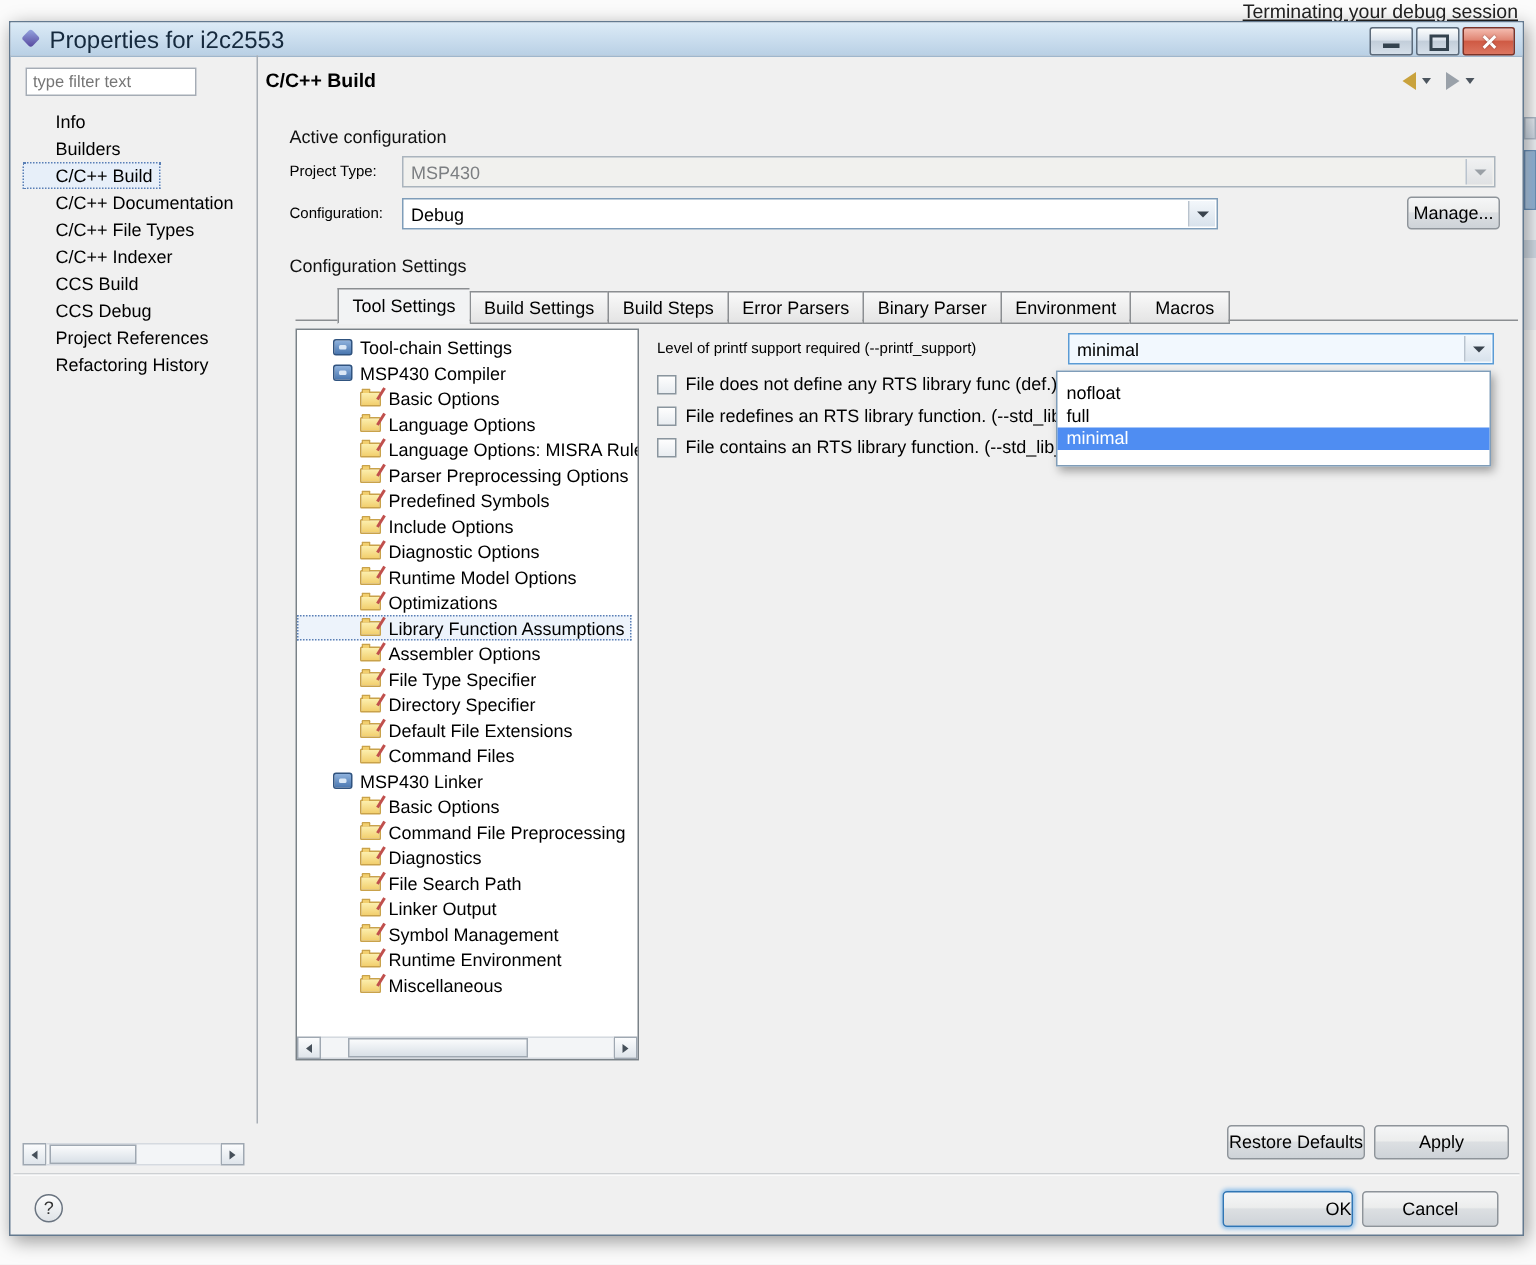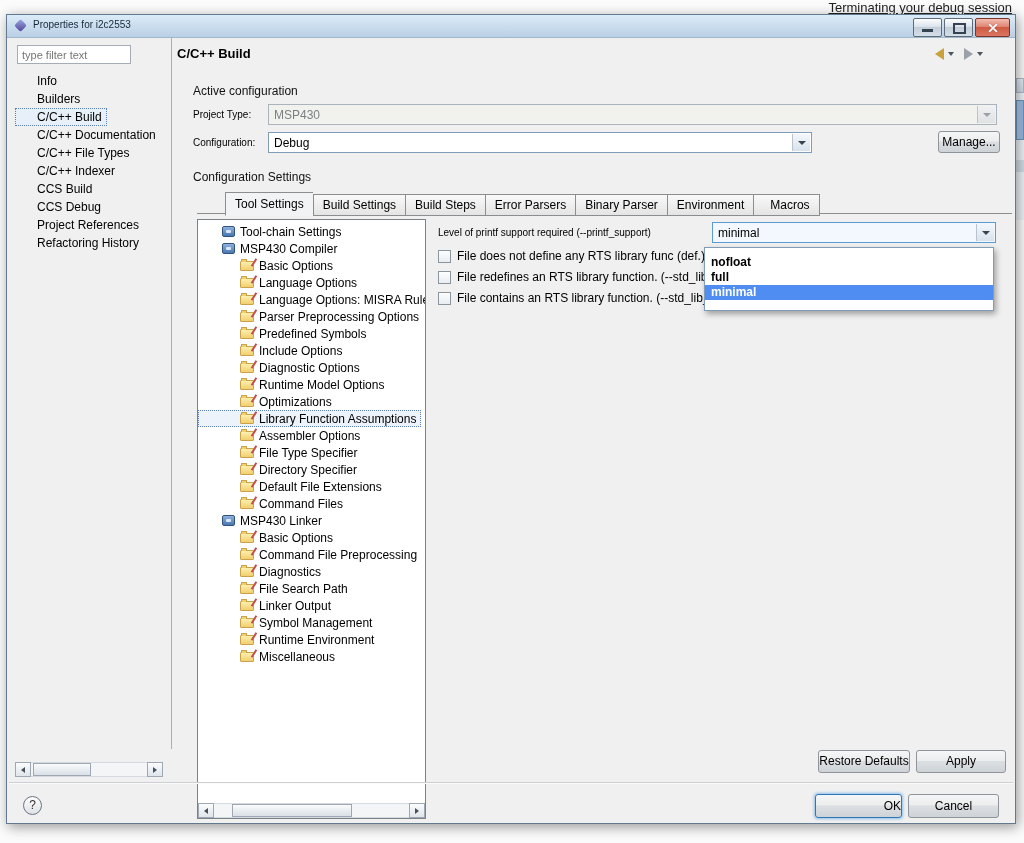--- a/index.html
+++ b/index.html
@@ -20,21 +20,21 @@
   #edge-block { position:absolute; right:0; top:160px; width:8px; height:12px; background:#d2dce6; }
 
   
   #dialog { position:absolute; left:6px; top:14px; width:1008px; height:808px;
     background:#f0f0f0; border:1px solid #63798f; box-shadow:2px 3px 12px rgba(0,0,0,.40); box-sizing:content-box; }
   #titlebar { position:absolute; left:0; top:0; right:0; height:22px;
     background:linear-gradient(#dcebf7,#b9d0e5); border-bottom:1px solid #9fb6cc; }
   #title-icon { position:absolute; left:7px; top:4px; width:14px; height:14px; }
   #title-icon::before { content:""; position:absolute; left:2px; top:2px; width:9px; height:9px;
     background:linear-gradient(135deg,#97a8e2,#54449b); transform:rotate(45deg); border-radius:2px; }
-  #title-text { position:absolute; left:26px; top:4px; font-size:10px; color:#15293d; }
+  #title-text { position:absolute; left:26px; top:4px; font-size:16px; color:#15293d; }
   #win-buttons { position:absolute; top:3px; right:5px; display:flex; gap:2px; }
   .winbtn { width:27px; height:17px; border:1px solid #5d6b7a; border-radius:2px; position:relative;
     background:linear-gradient(#fdfefe,#dbe3ec 45%,#c3ceda 50%,#d5dfe9); }
   .winbtn.close { width:33px; border-color:#7c3328;
     background:linear-gradient(#f4bcb0,#e08573 45%,#cf5a44 50%,#dc7560); }
   .glyph-min::after { content:""; position:absolute; left:8px; right:8px; bottom:4px; height:3px; background:#34434f; }
   .glyph-max::after { content:""; position:absolute; left:8px; top:4px; width:9px; height:7px; border:2px solid #34434f; }
   .glyph-close::before,.glyph-close::after { content:""; position:absolute; left:50%; top:50%;
     width:11px; height:2px; background:#fff; box-shadow:0 0 1px rgba(60,0,0,.6); }
   .glyph-close::before { transform:translate(-50%,-50%) rotate(45deg); }
@@ -92,21 +92,21 @@
   
   #tabs { position:absolute; left:190px; top:177px; display:flex; align-items:flex-end; z-index:2; }
   #tab-underline { position:absolute; left:190px; top:198px; width:815px; height:1px; background:#8b8e91; z-index:1; }
   .tab { padding:0 9px; height:20px; line-height:20px; border:1px solid #8b8e91; border-right:none;
     background:linear-gradient(#f9f9f9,#e4e4e4); font-size:12px; white-space:nowrap; }
   .tab:last-child { border-right:1px solid #8b8e91;padding-left:16px; }
   .tab.active { height:22px; line-height:22px; background:#f2f3f4; border-bottom:1px solid #f2f3f4;
     position:relative; z-index:3;margin-left:28px; }
 
   
-  #tree-panel { position:absolute; left:190px; top:204px; width:229px; height:600px;
+  #tree-panel { position:absolute; left:190px; top:204px; width:229px; height:488px;
     background:#fff; border:1px solid #7a8288; box-sizing:border-box; }
   #tree-rows { position:absolute; left:0; top:3px; right:0; bottom:15px; overflow:hidden; }
   .t-row { height:17px; display:flex; align-items:center; white-space:nowrap; }
   .t-row.lvl1 { padding-left:24px; }
   .t-row.lvl2 { padding-left:42px; }
   .t-row.sel { background:#edf3fb; outline:1px dotted #5a7fb5; outline-offset:-1px; width:max-content; padding-right:5px; }
   .ticon { margin-right:5px; flex:0 0 auto; position:relative; }
   .icon-folder { width:14px; height:10px; background:linear-gradient(#fcefae,#f2cf6e);
     border:1px solid #c9a24a; border-radius:1px; box-sizing:border-box; }
   .icon-folder::before { content:""; position:absolute; top:-3px; left:0; width:6px; height:3px;
@@ -119,21 +119,21 @@
     background:#dbe8f6; border-radius:1px; }
   #tree-hscroll { position:absolute; left:0; right:0; bottom:0; height:15px; display:flex; }
   #tree-hscroll .sb-thumb { left:18px; width:120px; }
 
   
   #printf-label { position:absolute; left:431px; top:212px; }
   #printf-combo { left:705px; top:207px; width:284px; }
   #dropdown-list { position:absolute; left:697px; top:232px; width:290px; height:64px;
     background:#fff; border:1px solid #7f9db9; box-shadow:2px 3px 6px rgba(0,0,0,.35);
     box-sizing:border-box; padding-top:7px; z-index:10; }
-  .opt { height:15px; line-height:15px; padding-left:6px;font-weight:bold; }
+  .opt { height:15px; line-height:15px; padding-left:6px; }
   .opt.sel { background:#4f8df2; color:#fff; }
   #checkbox-group { position:absolute; left:431px; top:233px; width:565px; height:70px; }
   .chk-row { position:absolute; left:0; height:16px; display:flex; align-items:center; }
   .chk { width:13px; height:13px; box-sizing:border-box; border:1px solid #8a959e;
     background:linear-gradient(#fefefe,#e9edf1); margin-right:6px; flex:0 0 auto; }
   .chk-label { white-space:nowrap; overflow:hidden; }
 
   
   #footer-sep { position:absolute; left:2px; top:767px; width:1004px; height:0;
     border-top:1px solid #cdd0d3; border-bottom:1px solid #fafafa; }

